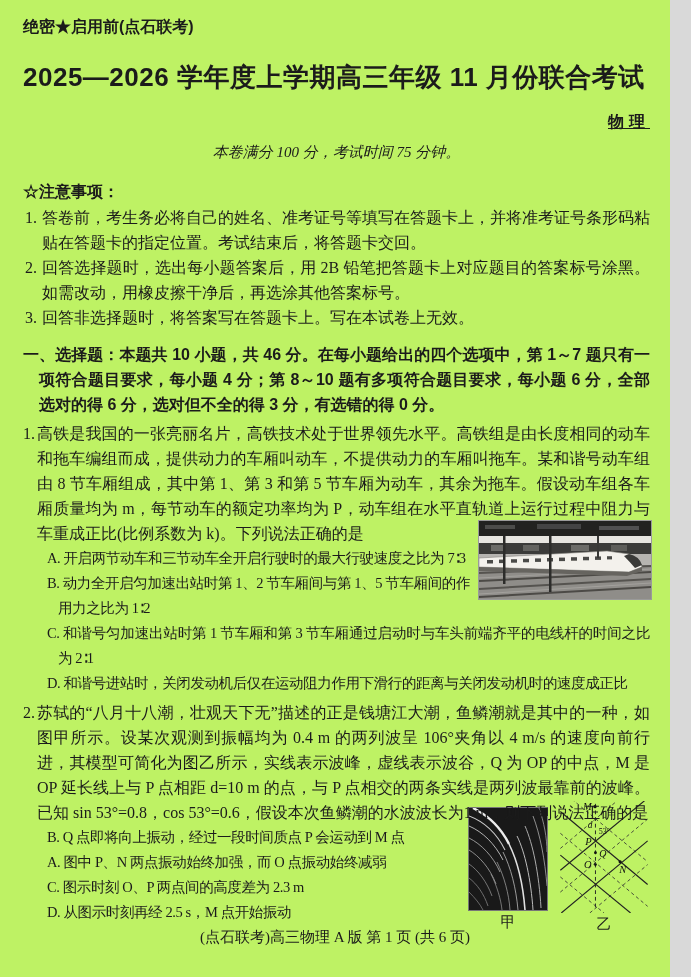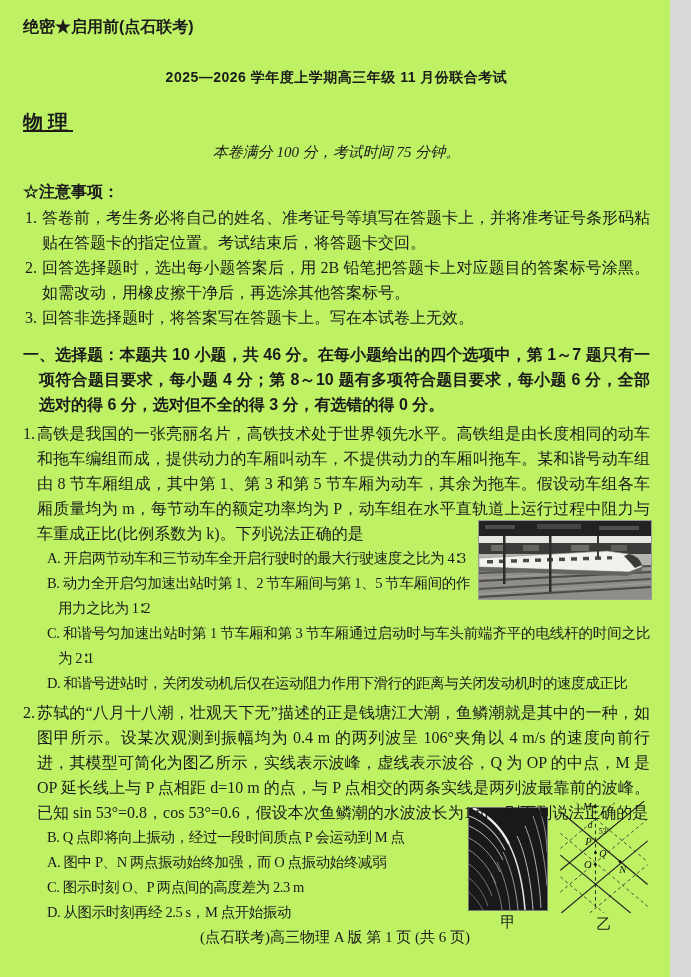--- a/index.html
+++ b/index.html
@@ -8,22 +8,22 @@
     width:670px;height:977px;
     margin:0;
     background:#bef264;
     box-sizing:border-box;
     padding:0 20px 0 23px;
     overflow:hidden;
     font-family:"Liberation Serif", serif;
     font-size:16px;line-height:25px;color:#1b1b1b;
   }
   .classification{padding-top:16px;font-family:"Liberation Sans",sans-serif;font-weight:bold;font-size:16px;line-height:22px;}
-  .title{margin:24px 0 16px;text-align:center;font-family:"Liberation Sans",sans-serif;font-weight:bold;font-size:14px;line-height:30px;letter-spacing:.5px;}
-  .subject{margin:4px 0 0;text-align:left;font-family:"Liberation Sans",sans-serif;font-weight:bold;font-size:20px;line-height:28px;letter-spacing:5px;text-decoration:underline;}
+  .title{margin:24px 0 16px;text-align:left;font-family:"Liberation Sans",sans-serif;font-weight:bold;font-size:26px;line-height:30px;letter-spacing:.5px;}
+  .subject{margin:4px 0 0;text-align:right;font-family:"Liberation Sans",sans-serif;font-weight:bold;font-size:16px;line-height:28px;letter-spacing:5px;text-decoration:underline;}
   .exam-info{margin-top:5px;text-align:center;font-style:italic;font-size:15px;line-height:22px;}
   .notice{margin-top:16px;}
   .notice-heading{font-family:"Liberation Sans",sans-serif;font-weight:bold;font-size:16px;line-height:26px;}
   .notice-item{position:relative;padding-left:19px;text-align:justify;}
   .notice-item .num{position:absolute;left:2px;top:0;}
   .section-heading{margin-top:12px;font-family:"Liberation Sans",sans-serif;font-weight:bold;padding-left:16px;text-indent:-16px;text-align:justify;}
   .question{margin-top:4px;position:relative;padding-left:14px;}
   .qnum{position:absolute;left:0;top:0;}
   .qtext{text-align:justify;}
   .option{padding-left:21px;text-indent:-11px;text-align:justify;font-size:14.5px;letter-spacing:-0.4px;}
@@ -103,21 +103,21 @@
           <rect x="92" y="36.2" width="6" height="3.5" fill="#4a4a48"></rect>
           <rect x="104" y="35.8" width="6" height="3.5" fill="#4a4a48"></rect>
           <rect x="116" y="35.4" width="6" height="3.5" fill="#4a4a48"></rect>
           <rect x="128" y="35.2" width="5" height="3.2" fill="#4a4a48"></rect>
           <polygon points="0,46 150,51 163,46 163,50 148,55 0,50" fill="#66645f"></polygon>
           <rect x="24" y="15" width="2.5" height="48" fill="#2c2c2a"></rect>
           <rect x="70" y="15" width="2.5" height="56" fill="#2c2c2a"></rect>
           <rect x="118" y="15" width="2" height="22" fill="#383836"></rect>
         </svg>
       </span>
-      <div class="option">A. 开启两节动车和三节动车全开启行驶时的最大行驶速度之比为 4∶3</div>
+      <div class="option">A. 开启两节动车和三节动车全开启行驶时的最大行驶速度之比为 7∶3</div>
       <div class="option">B. 动力全开启匀加速出站时第 1、2 节车厢间与第 1、5 节车厢间的作用力之比为 1∶2</div>
       <div class="option">C. 和谐号匀加速出站时第 1 节车厢和第 3 节车厢通过启动时与车头前端齐平的电线杆的时间之比为 2∶1</div>
       <div class="option">D. 和谐号进站时，关闭发动机后仅在运动阻力作用下滑行的距离与关闭发动机时的速度成正比</div>
     </div>
   </div>
 
   <div class="question">
     <span class="qnum">2.</span>
     <div class="qtext">苏轼的“八月十八潮，壮观天下无”描述的正是钱塘江大潮，鱼鳞潮就是其中的一种，如图甲所示。设某次观测到振幅均为 0.4 m 的两列波呈 106°夹角以 4 m/s 的速度向前行进，其模型可简化为图乙所示，实线表示波峰，虚线表示波谷，Q 为 OP 的中点，M 是 OP 延长线上与 P 点相距 d=10 m 的点，与 P 点相交的两条实线是两列波最靠前的波峰。已知 sin 53°=0.8，cos 53°=0.6，假设本次鱼鳞潮的水波波长为1 m，则下列说法正确的是</div>
     <div class="opts">

